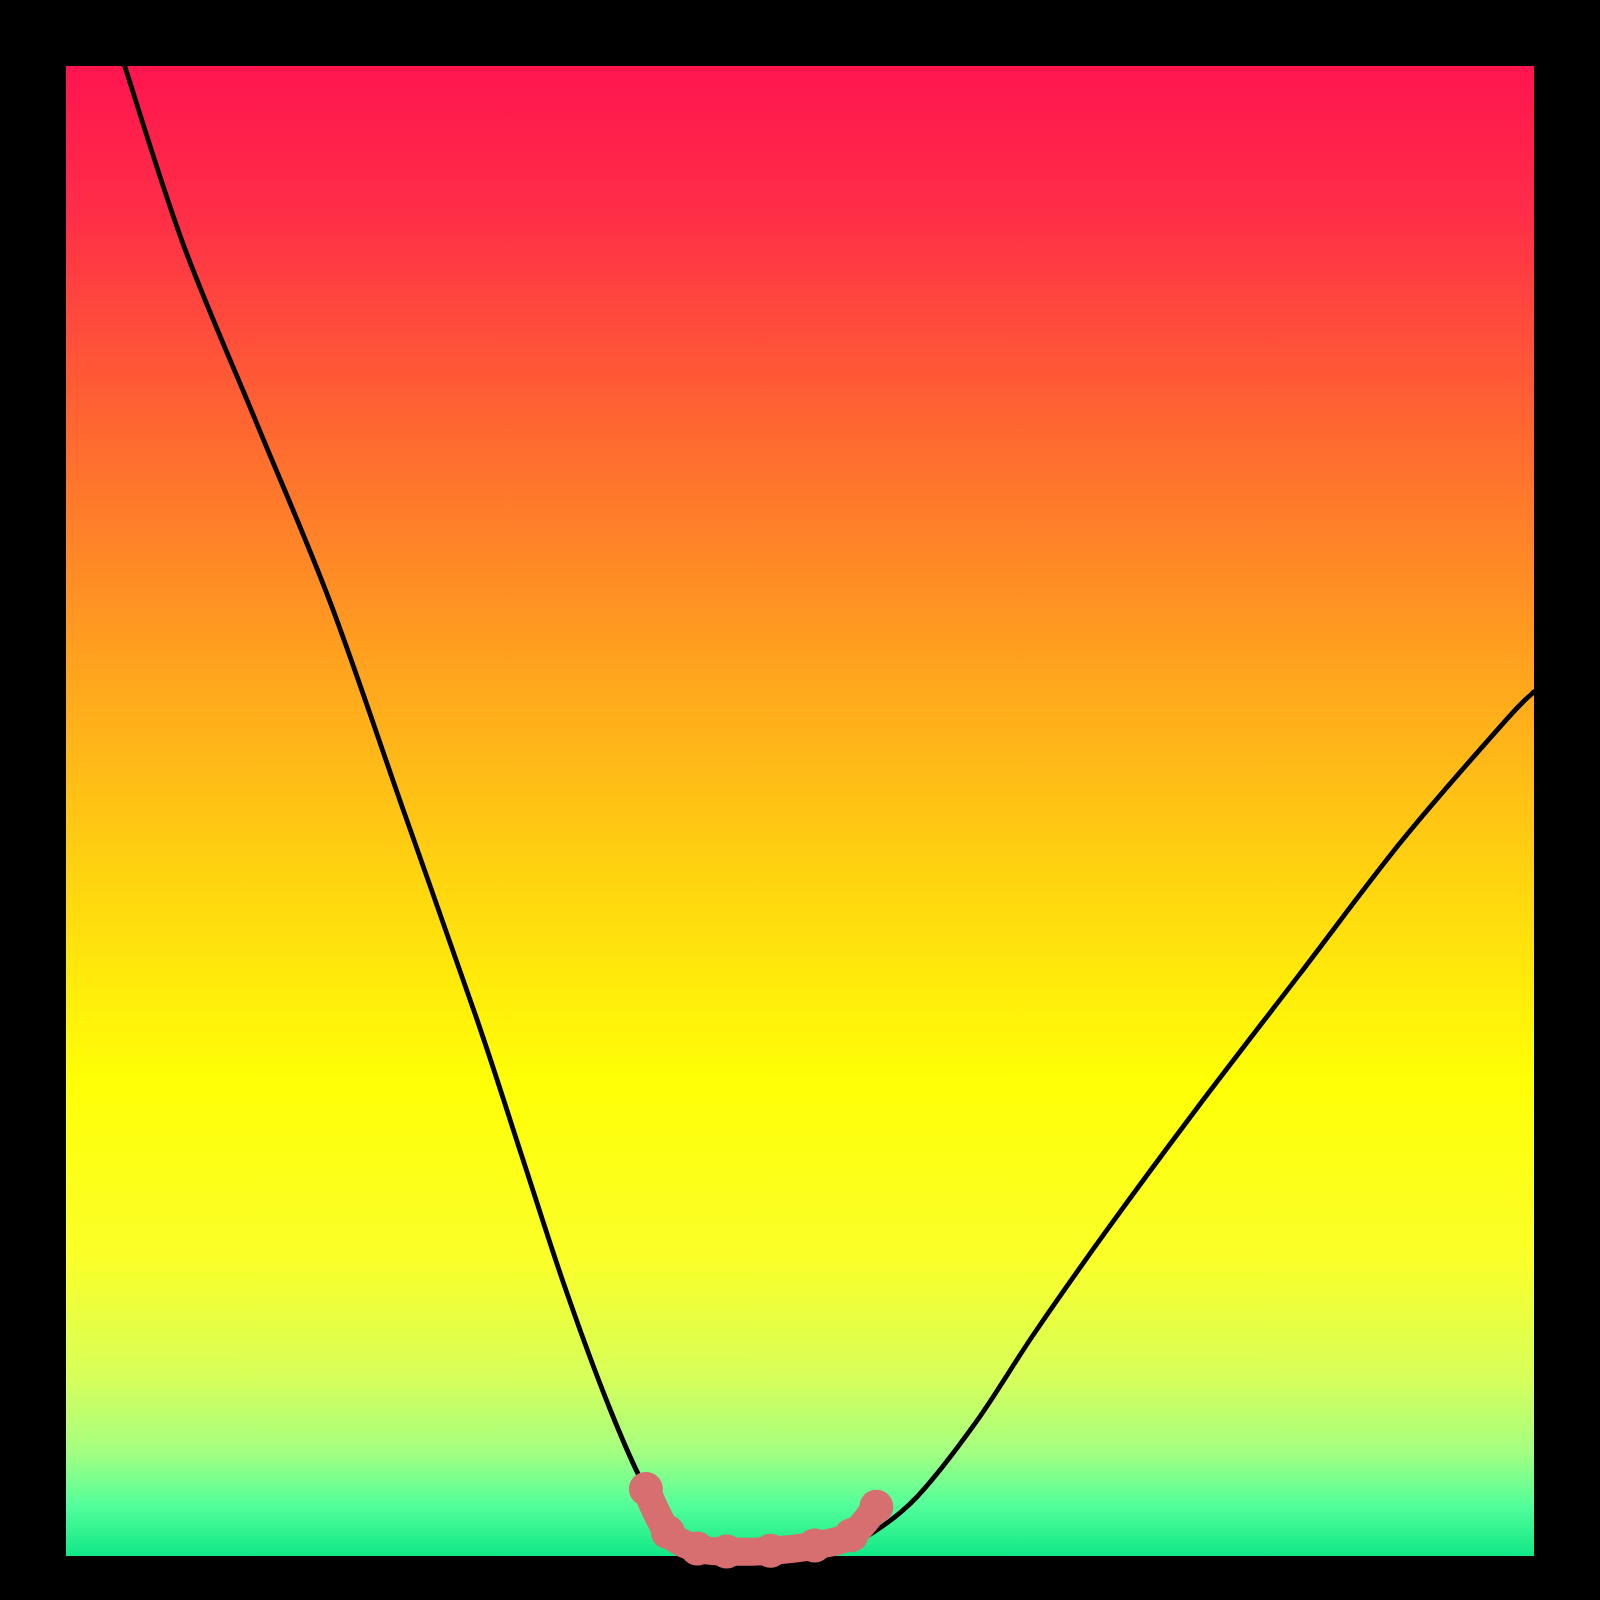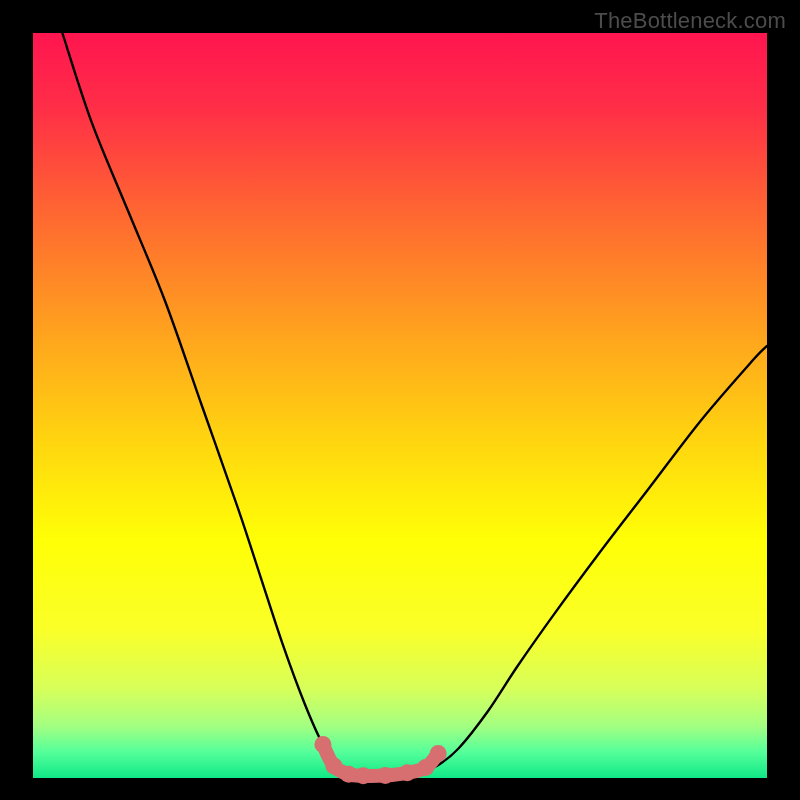--- a/index.html
+++ b/index.html
@@ -64,14 +64,13 @@
       <circle cx="322.93" cy="744.48" r="8.5" fill="#d76f70"></circle>
       <circle cx="333.94" cy="766.08" r="8.5" fill="#d76f70"></circle>
       <circle cx="348.62" cy="774.27" r="8.5" fill="#d76f70"></circle>
       <circle cx="363.30" cy="775.76" r="8.5" fill="#d76f70"></circle>
       <circle cx="385.32" cy="775.39" r="8.5" fill="#d76f70"></circle>
       <circle cx="407.34" cy="772.78" r="8.5" fill="#d76f70"></circle>
       <circle cx="425.69" cy="767.57" r="8.5" fill="#d76f70"></circle>
       <circle cx="438.17" cy="753.41" r="8.5" fill="#d76f70"></circle>
     </svg>
 
-  <div class="watermark">TheBottleneck.com</div>
 </div>
 
 </body></html>

